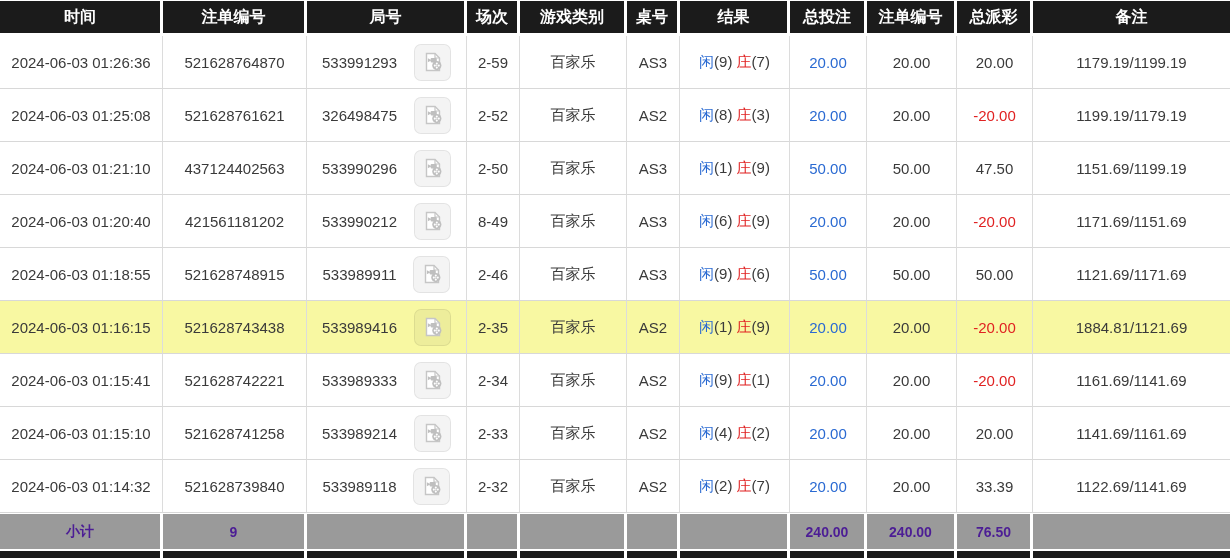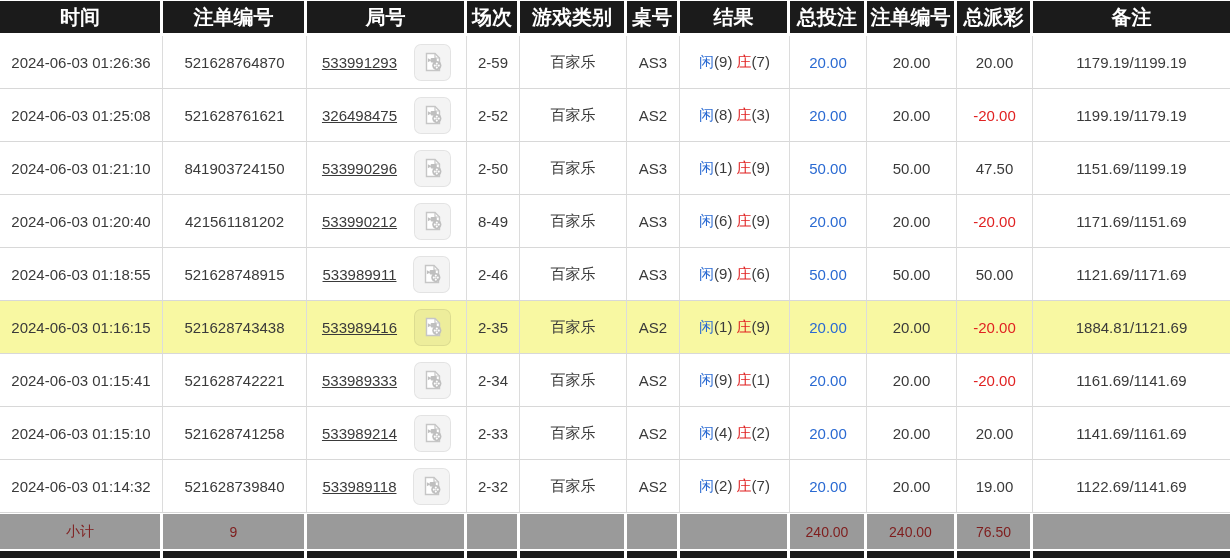--- a/index.html
+++ b/index.html
@@ -9,59 +9,60 @@
     background:#fff;
     font-family:"Liberation Sans", sans-serif;
     -webkit-font-smoothing:antialiased;
   }
   table.records {
     width:1230px; table-layout:fixed; border-collapse:separate; border-spacing:0;
   }
   
   thead th {
     background:var(--header-bg,#1b1b1b);
-    color:#fff; font-size:20px; font-weight:bold;
+    color:#fff; font-size:16px; font-weight:bold;
     height:36px; padding:0; text-align:center; vertical-align:middle;
     border-top:1px solid #fff;
     border-right:3px solid #fff;
     border-bottom:3px solid #fff;
   }
   thead th:last-child { border-right:none; }
   
   tbody td {
     height:53px; padding:0 4px; text-align:center; vertical-align:middle;
     font-size:15px; color:#3a3a3a; background:#fff;
     border-right:1px solid #dcdcdc;
     border-bottom:1px solid #d8d8d8;
     overflow:hidden; white-space:nowrap;
   }
   tbody td:last-child { border-right:none;text-align:center; }
   tbody tr.hl td { background:var(--highlight,#f8f8a2); }
   .blue { color:var(--bet-blue,#2a6ad2); }
   .red  { color:var(--loss-red,#e02222); }
   
-  .round-wrap { display:flex; align-items:center; justify-content:center; gap:17px;text-decoration:underline; }
+  .round-wrap { display:flex; align-items:center; justify-content:center; gap:17px; }
   .video-btn {
     width:37px; height:37px; flex:0 0 37px;
     border:1px solid rgba(0,0,0,0.07);
     background:rgba(0,0,0,0.045);
     border-radius:7px;
     display:flex; align-items:center; justify-content:center;
     cursor:pointer; padding:0;
   }
   .video-btn svg { display:block; }
   
   .res-num { color:#3a3a3a; }
   
   tfoot td.sub {
     background:var(--subtotal-bg,#9a9a9a);
-    color:#7f1d1d; font-size:14px; height:36px;
+    color:#4c1d95; font-size:14px; height:36px;
     text-align:center; vertical-align:middle; padding:0;
     border-right:3px solid #fff;
     border-top:1px solid #fff;
+    font-weight:bold;
   }
   tfoot td.sub:last-child { border-right:none; }
   
   tfoot td.cut {
     background:var(--header-bg,#1b1b1b);
     height:10px; padding:0;
     border-right:3px solid #fff;
     border-top:2px solid #fff;
   }
   tfoot td.cut:last-child { border-right:none; }
@@ -156,21 +157,21 @@
         <td>百家乐</td>
         <td>AS2</td>
         <td><span class="blue">闲</span><span class="res-num">(8)</span> <span class="red">庄</span><span class="res-num">(3)</span></td>
         <td class="blue">20.00</td>
         <td>20.00</td>
         <td class="red">-20.00</td>
         <td>1199.19/1179.19</td>
       </tr>
       <tr>
         <td>2024-06-03 01:21:10</td>
-        <td>841903724150</td>
+        <td>437124402563</td>
         <td>
           <div class="round-wrap">
             <span>533990296</span>
             <button class="video-btn">
   <svg width="22" height="22" viewBox="0 0 22 22" aria-hidden="true">
     <path d="M4.5 2.5 h8.5 l4.5 4.5 v12.5 h-13 z" fill="#ffffff" stroke="#c6c6c6" stroke-width="1.4"></path>
     <path d="M13 2.5 v4.5 h4.5" fill="none" stroke="#c6c6c6" stroke-width="1.2"></path>
     <path d="M9.5 9.2 l-3.6 2 v-4 z" fill="#bfbfbf"></path>
     <rect x="8.6" y="6.9" width="6.2" height="4.6" rx="1" fill="#bfbfbf"></rect>
     <circle cx="14.8" cy="14.6" r="4.6" fill="#bfbfbf"></circle>
@@ -368,21 +369,21 @@
   </svg>
 </button>
           </div>
         </td>
         <td>2-32</td>
         <td>百家乐</td>
         <td>AS2</td>
         <td><span class="blue">闲</span><span class="res-num">(2)</span> <span class="red">庄</span><span class="res-num">(7)</span></td>
         <td class="blue">20.00</td>
         <td>20.00</td>
-        <td>19.00</td>
+        <td>33.39</td>
         <td>1122.69/1141.69</td>
       </tr>
     </tbody>
   <tfoot>
     <tr>
       <td class="sub">小计</td>
       <td class="sub">9</td>
       <td class="sub"></td>
       <td class="sub"></td>
       <td class="sub"></td>

